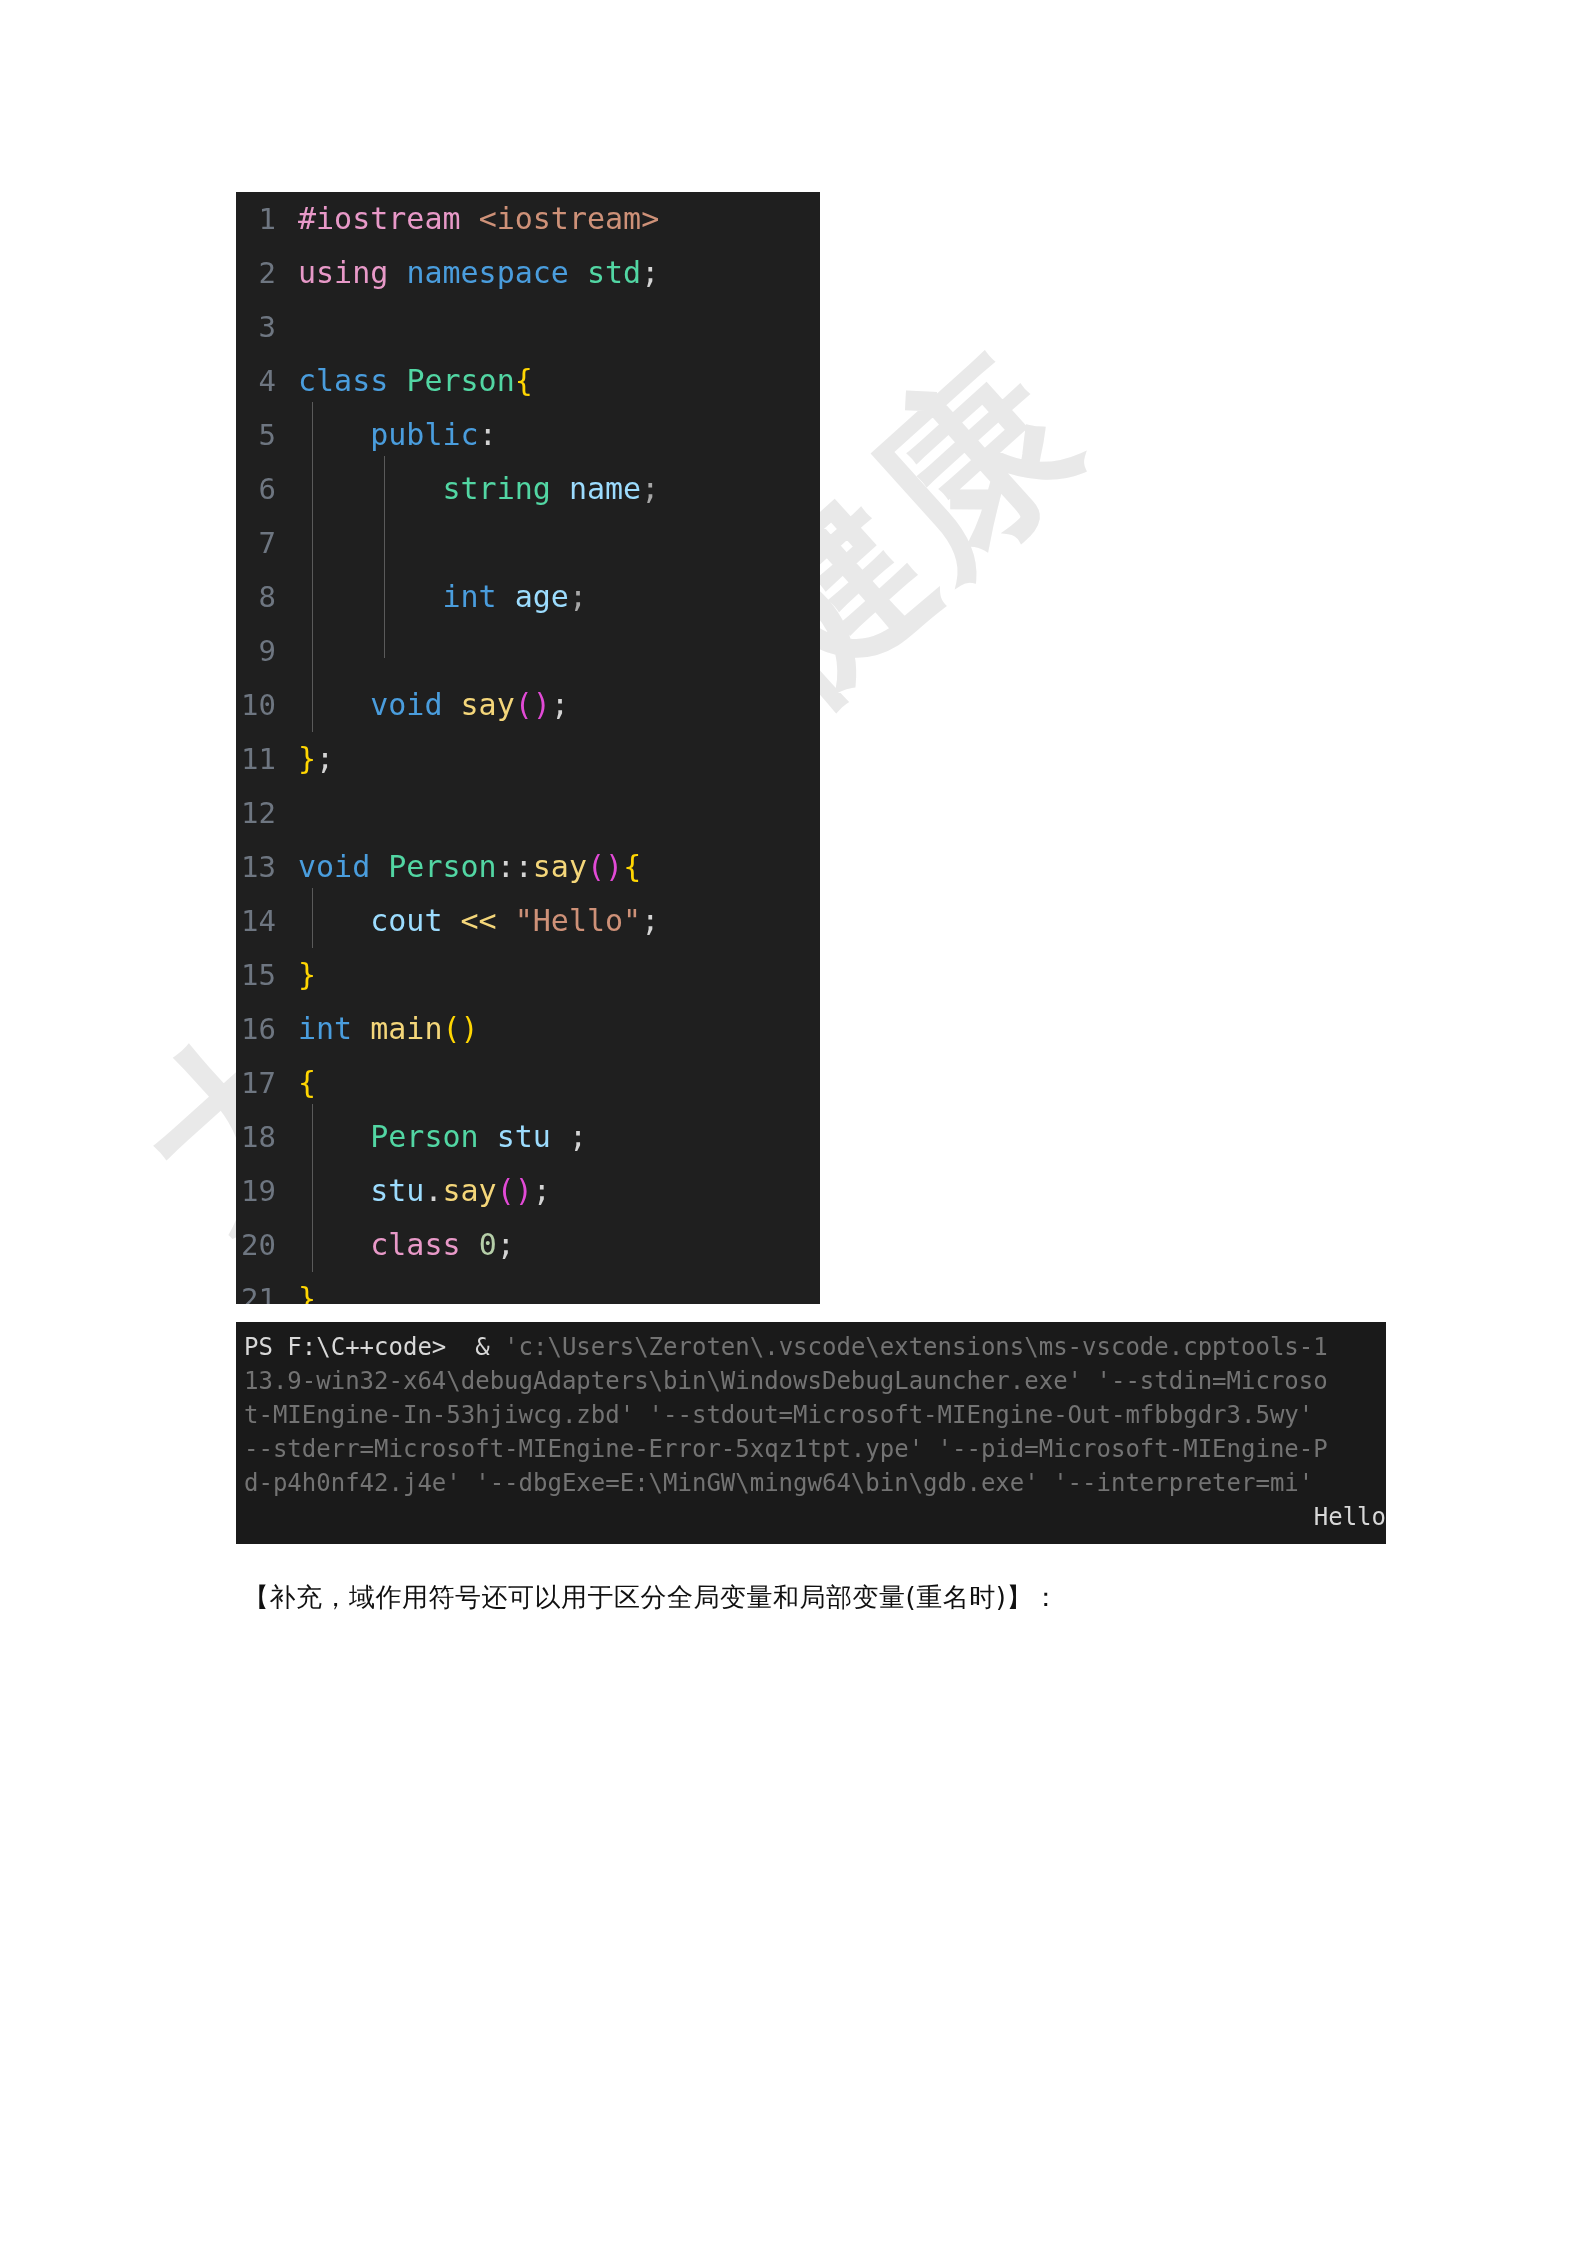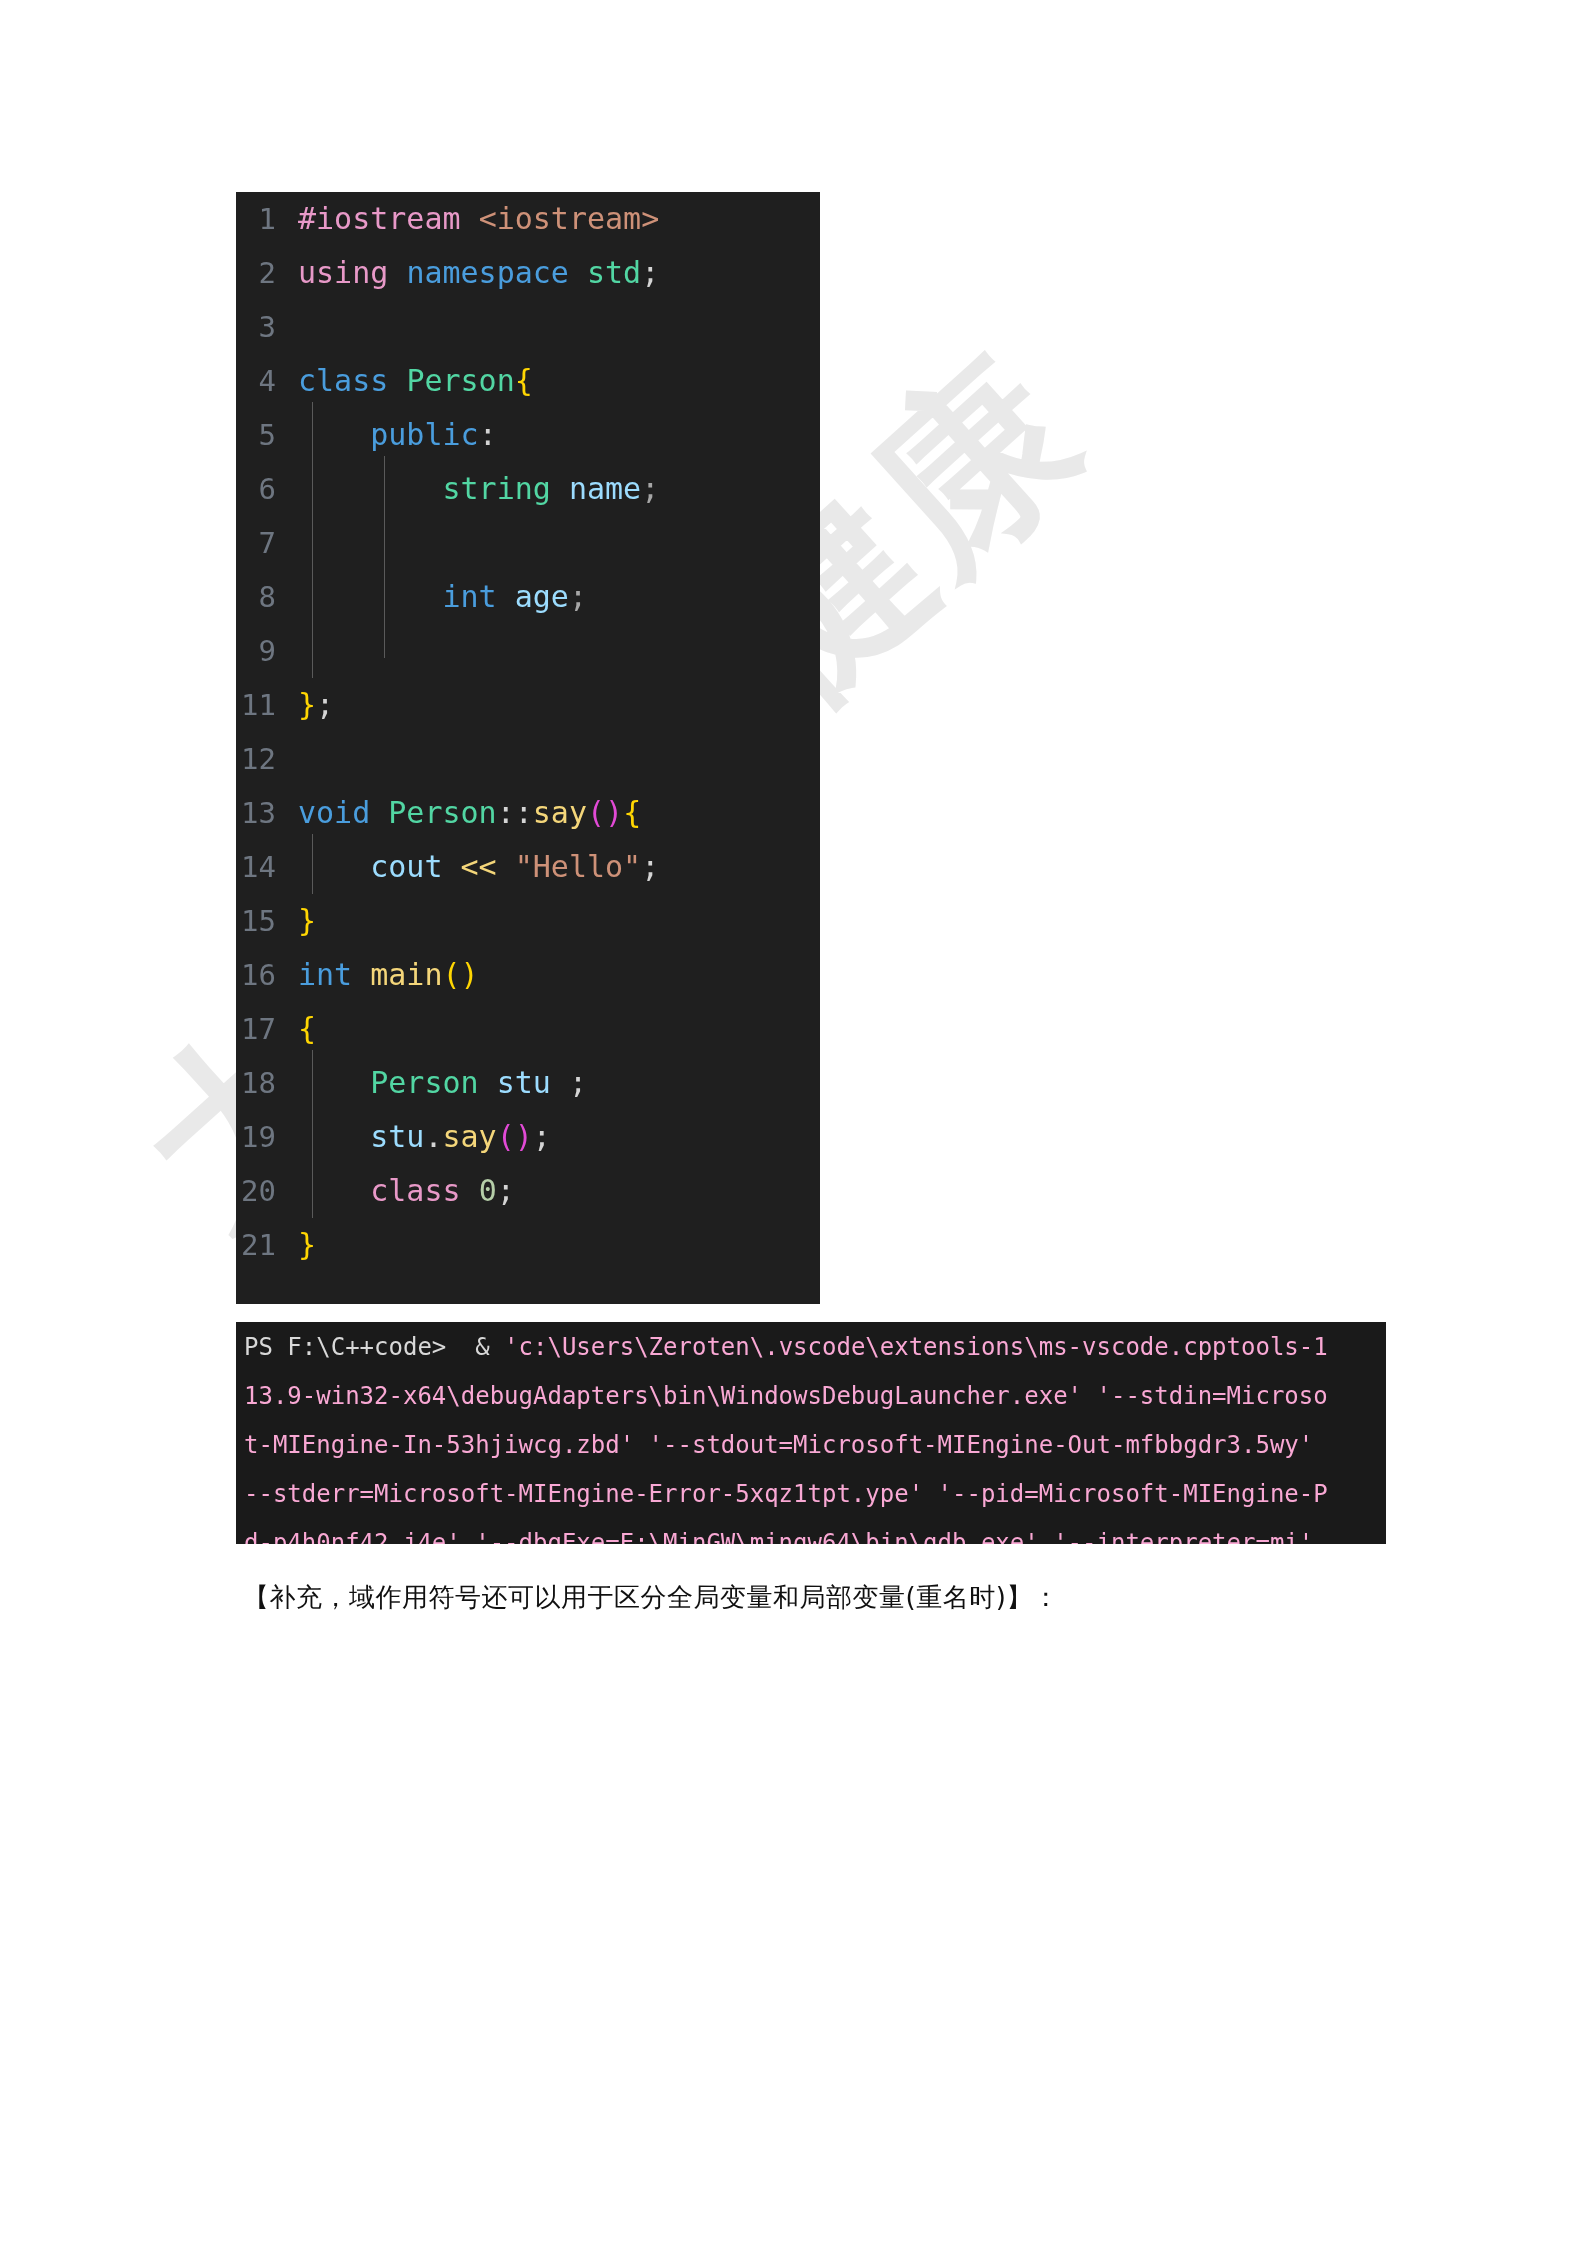--- a/index.html
+++ b/index.html
@@ -111,21 +111,21 @@
     font-size: 24px;
     line-height: 34px;
     padding: 8px 0 0 8px;
     box-sizing: border-box;
   }
   .term-row {
     white-space: pre;
     height: 34px;
   }
   .tm-white { color: #d8d8d8; text-align: right; }
-  .tm-cyan  { color: #f9a8d4; margin-top: 15px; }
+  .tm-cyan  { color: #737373; }
   .term-caret {
     position: absolute;
     left: 472px;
     top: 1531px;
     width: 22px;
     height: 5px;
     background: #6c6c6c;
   }
 
   
@@ -188,20 +188,24 @@
   <div class="code-row">
     <span class="ln">8</span>
     <span class="code-txt"><span class="guide" style="left:14px;top:-6px;height:60px;"></span><span class="guide" style="left:86px;top:-6px;height:60px;"></span><span class="t-plain">        </span><span class="t-blue">int</span><span class="t-plain"> </span><span class="t-lblue">age</span><span class="t-grey">;</span></span>
   </div>
 
   <div class="code-row">
     <span class="ln">9</span>
     <span class="code-txt"><span class="guide" style="left:14px;top:-6px;height:60px;"></span><span class="guide" style="left:86px;top:-6px;height:40px;"></span></span>
   </div>
 
+  <div class="code-row">
+    <span class="ln">10</span>
+    <span class="code-txt"><span class="guide" style="left:14px;top:-6px;height:60px;"></span><span class="t-plain">    </span><span class="t-blue">void</span><span class="t-plain"> </span><span class="t-yellow">say</span><span class="t-mag">()</span><span class="t-plain">;</span></span>
+  </div>
 
   <div class="code-row">
     <span class="ln">11</span>
     <span class="code-txt"><span class="t-gold">}</span><span class="t-plain">;</span></span>
   </div>
 
   <div class="code-row">
     <span class="ln">12</span>
     <span class="code-txt"></span>
   </div>

